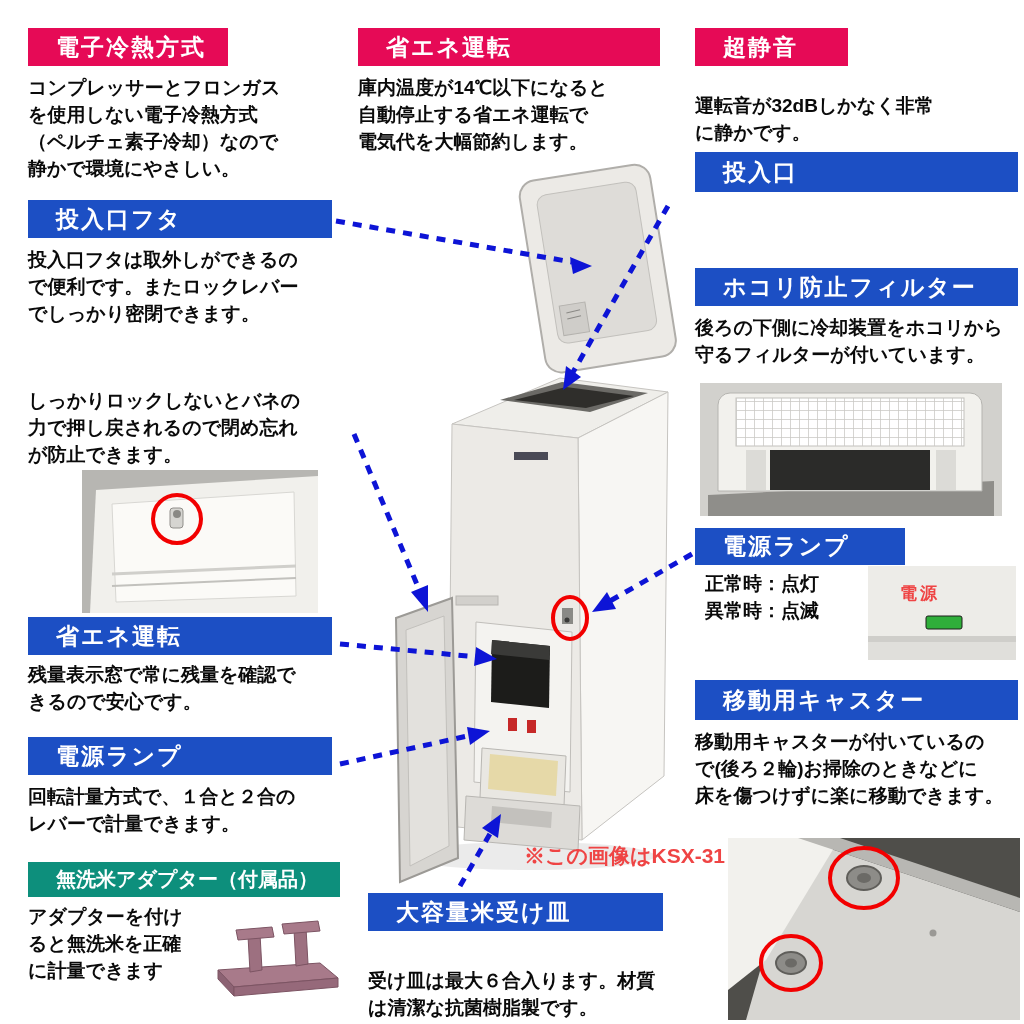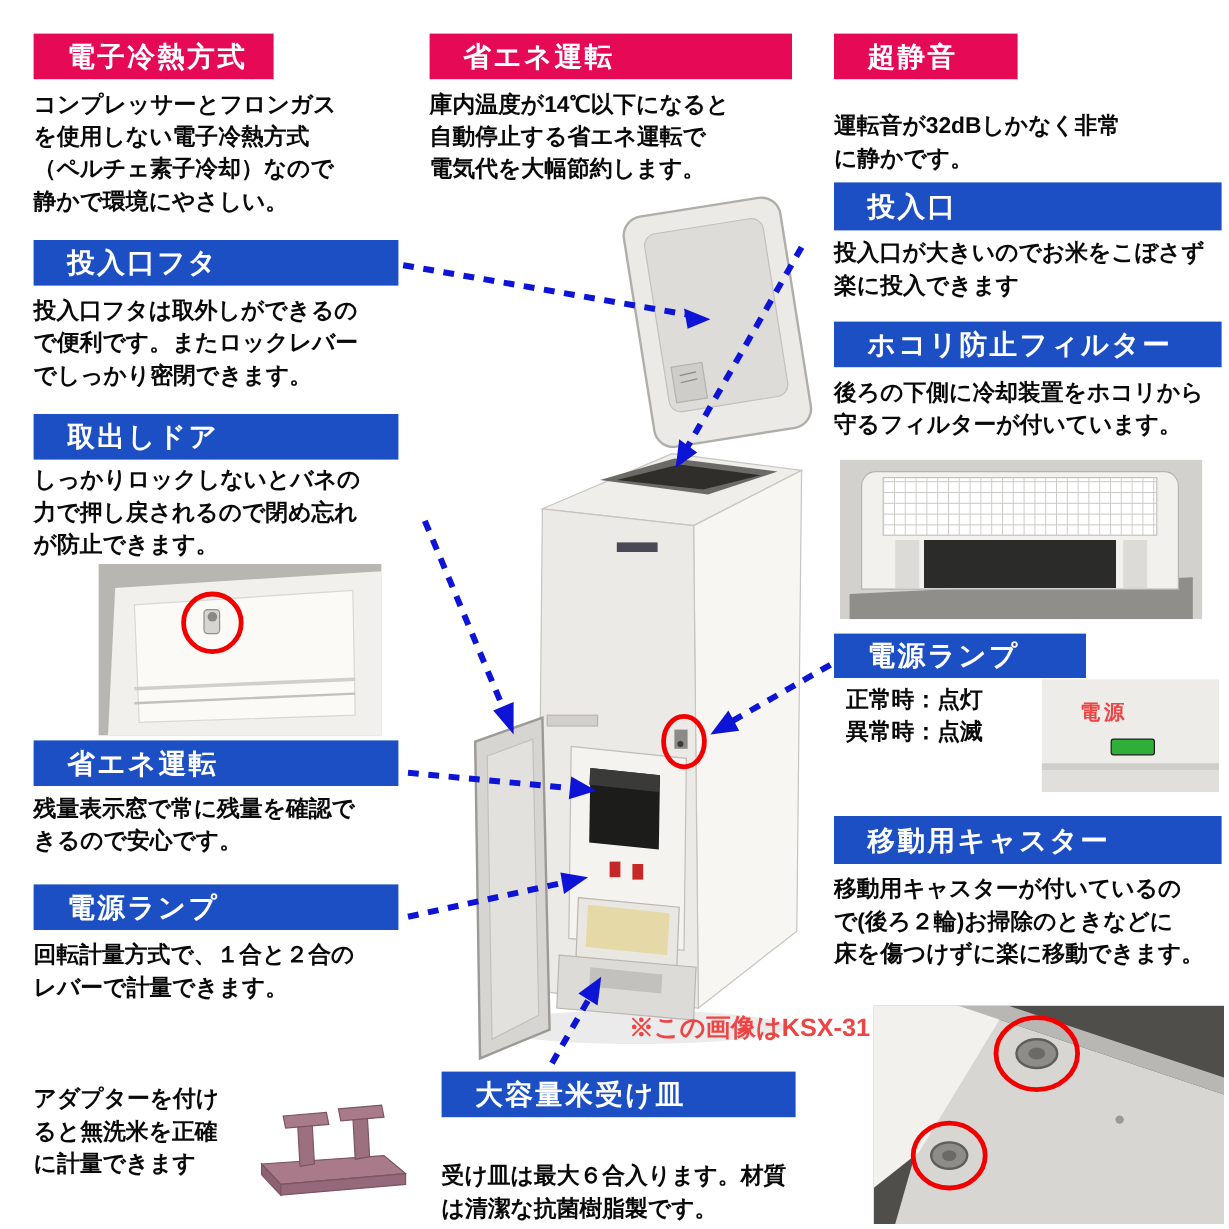--- a/index.html
+++ b/index.html
@@ -22,23 +22,23 @@
 </head>
 <body>
 
 <div id="stage">
 
   <div class="band band-pink" style="left:28px;top:28px;width:200px;height:38px">電子冷熱方式</div>
   <div class="band band-pink" style="left:358px;top:28px;width:302px;height:38px">省エネ運転</div>
   <div class="band band-pink" style="left:695px;top:28px;width:153px;height:38px">超静音</div>
 
   <div class="band band-blue" style="left:28px;top:200px;width:304px;height:38px">投入口フタ</div>
-  <div class="band band-blue" style="left:28px;top:345px;width:304px;height:38px">取出しドア</div>
   <div class="band band-blue" style="left:28px;top:617px;width:304px;height:38px">省エネ運転</div>
   <div class="band band-blue" style="left:28px;top:737px;width:304px;height:38px">電源ランプ</div>
+  <div class="band band-teal" style="left:28px;top:862px;width:312px;height:35px">無洗米アダプター（付属品）</div>
 
   <div class="band band-blue" style="left:695px;top:152px;width:323px;height:40px">投入口</div>
   <div class="band band-blue" style="left:695px;top:268px;width:323px;height:38px">ホコリ防止フィルター</div>
   <div class="band band-blue" style="left:695px;top:528px;width:210px;height:37px">電源ランプ</div>
   <div class="band band-blue" style="left:695px;top:680px;width:323px;height:40px">移動用キャスター</div>
   <div class="band band-blue" style="left:368px;top:893px;width:295px;height:38px">大容量米受け皿</div>
 
   <div class="body" style="left:28px;top:74px;width:320px">コンプレッサーとフロンガス
 を使用しない電子冷熱方式
 （ペルチェ素子冷却）なので
@@ -54,22 +54,20 @@
   <div class="body" style="left:28px;top:387px;width:312px">しっかりロックしないとバネの
 力で押し戻されるので閉め忘れ
 が防止できます。</div>
   <div class="body" style="left:28px;top:661px;width:312px">残量表示窓で常に残量を確認で
 きるので安心です。</div>
   <div class="body" style="left:28px;top:783px;width:312px">回転計量方式で、１合と２合の
 レバーで計量できます。</div>
   <div class="body" style="left:28px;top:903px;width:190px">アダプターを付け
 ると無洗米を正確
 に計量できます</div>
-  <div class="body" style="left:695px;top:198px;width:328px">投入口が大きいのでお米をこぼさず
-楽に投入できます</div>
   <div class="body" style="left:695px;top:314px;width:328px">後ろの下側に冷却装置をホコリから
 守るフィルターが付いています。</div>
   <div class="body" style="left:705px;top:570px;width:160px">正常時：点灯
 異常時：点滅</div>
   <div class="body" style="left:695px;top:728px;width:330px">移動用キャスターが付いているの
 で(後ろ２輪)お掃除のときなどに
 床を傷つけずに楽に移動できます。</div>
   <div class="body" style="left:368px;top:967px;width:305px">受け皿は最大６合入ります。材質
 は清潔な抗菌樹脂製です。</div>
 

